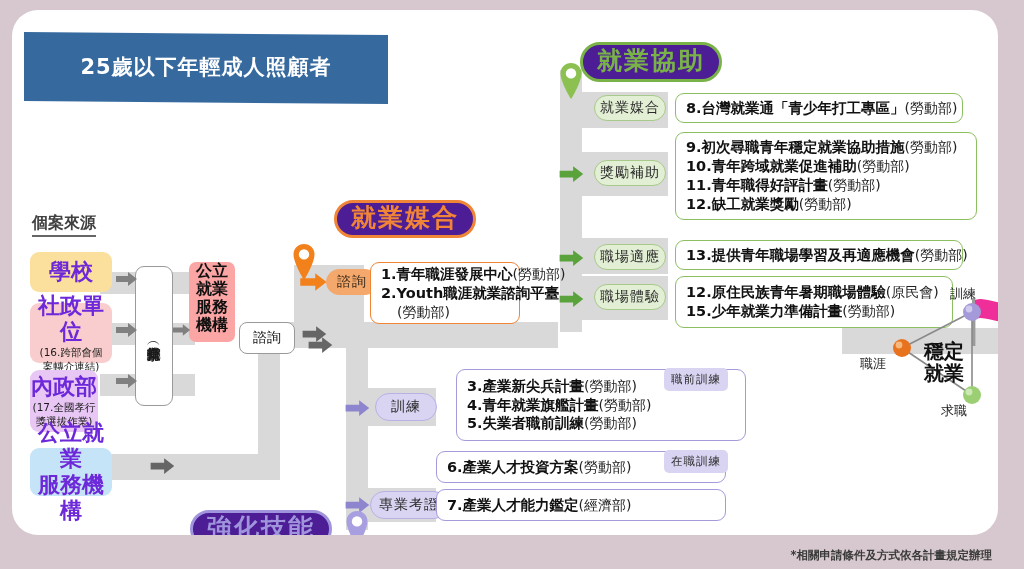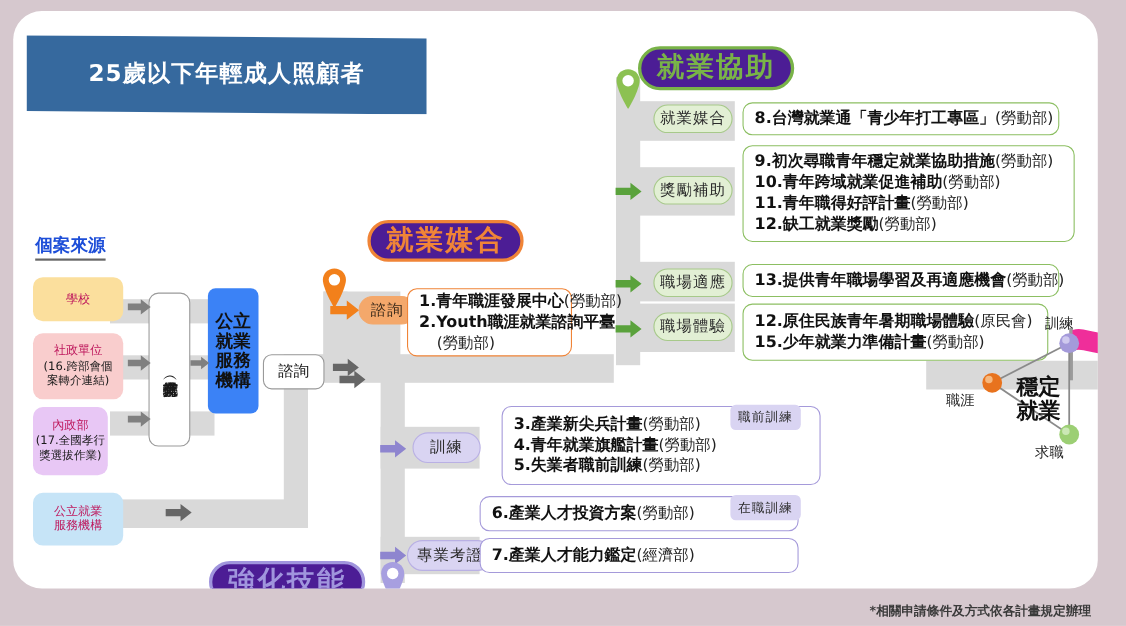--- a/index.html
+++ b/index.html
@@ -37,49 +37,49 @@
   
   .road { position: absolute; background: #d9d9d9; z-index: 1; }
 
   
   .src {
     position: absolute; border-radius: 9px;
     display: flex; flex-direction: column;
     align-items: center; justify-content: center;
     text-align: center; z-index: 6;
   }
-  .src .t1 { font-size: 11px; font-weight: normal; color: #be185d; line-height: 1.18; }
+  .src .t1 { font-size: 22px; font-weight: bold; color: #6d28d9; line-height: 1.18; }
   .src .t2 { font-size: 10.5px; color: #1a1a1a; line-height: 1.22; margin-top: 1px; }
 
   .srcHead {
     position: absolute; left: 20px; top: 203px;
-    font-size: 16px; color: #1d4ed8; font-weight: bold;
+    font-size: 16px; color: #404040; font-weight: bold;
     border-bottom: 2px solid #666; padding-bottom: 1px; z-index: 6;
   }
 
   
   .refBox {
     position: absolute; left: 123px; top: 256px;
     width: 38px; height: 140px;
     background: #fff; border: 1.6px solid #9a9a9a; border-radius: 9px;
     z-index: 7;
     display: flex; align-items: center; justify-content: center;
   }
   .refBox span {
     writing-mode: vertical-rl; text-orientation: upright;
     font-size: 14px; color: #1a1a1a; letter-spacing: 0px;
     line-height: 1.05;
   }
 
   
   .pesBox {
     position: absolute; left: 177px; top: 252px;
-    width: 46px; height: 114px;
-    background: #3b82f6; border-radius: 7px;
-    display: flex; align-items: center; justify-content: center;
+    width: 46px; height: 80px;
+    background: #fca5a5; border-radius: 7px;
+    display: flex; align-items: flex-start; justify-content: center;
     z-index: 7;
   }
   .pesBox span {
     font-size: 16px; font-weight: bold; color: #111;
     line-height: 1.12; text-align: center; width: 36px;
   }
 
   .consultSm {
     position: absolute; left: 227px; top: 312px;
     width: 56px; height: 32px;

